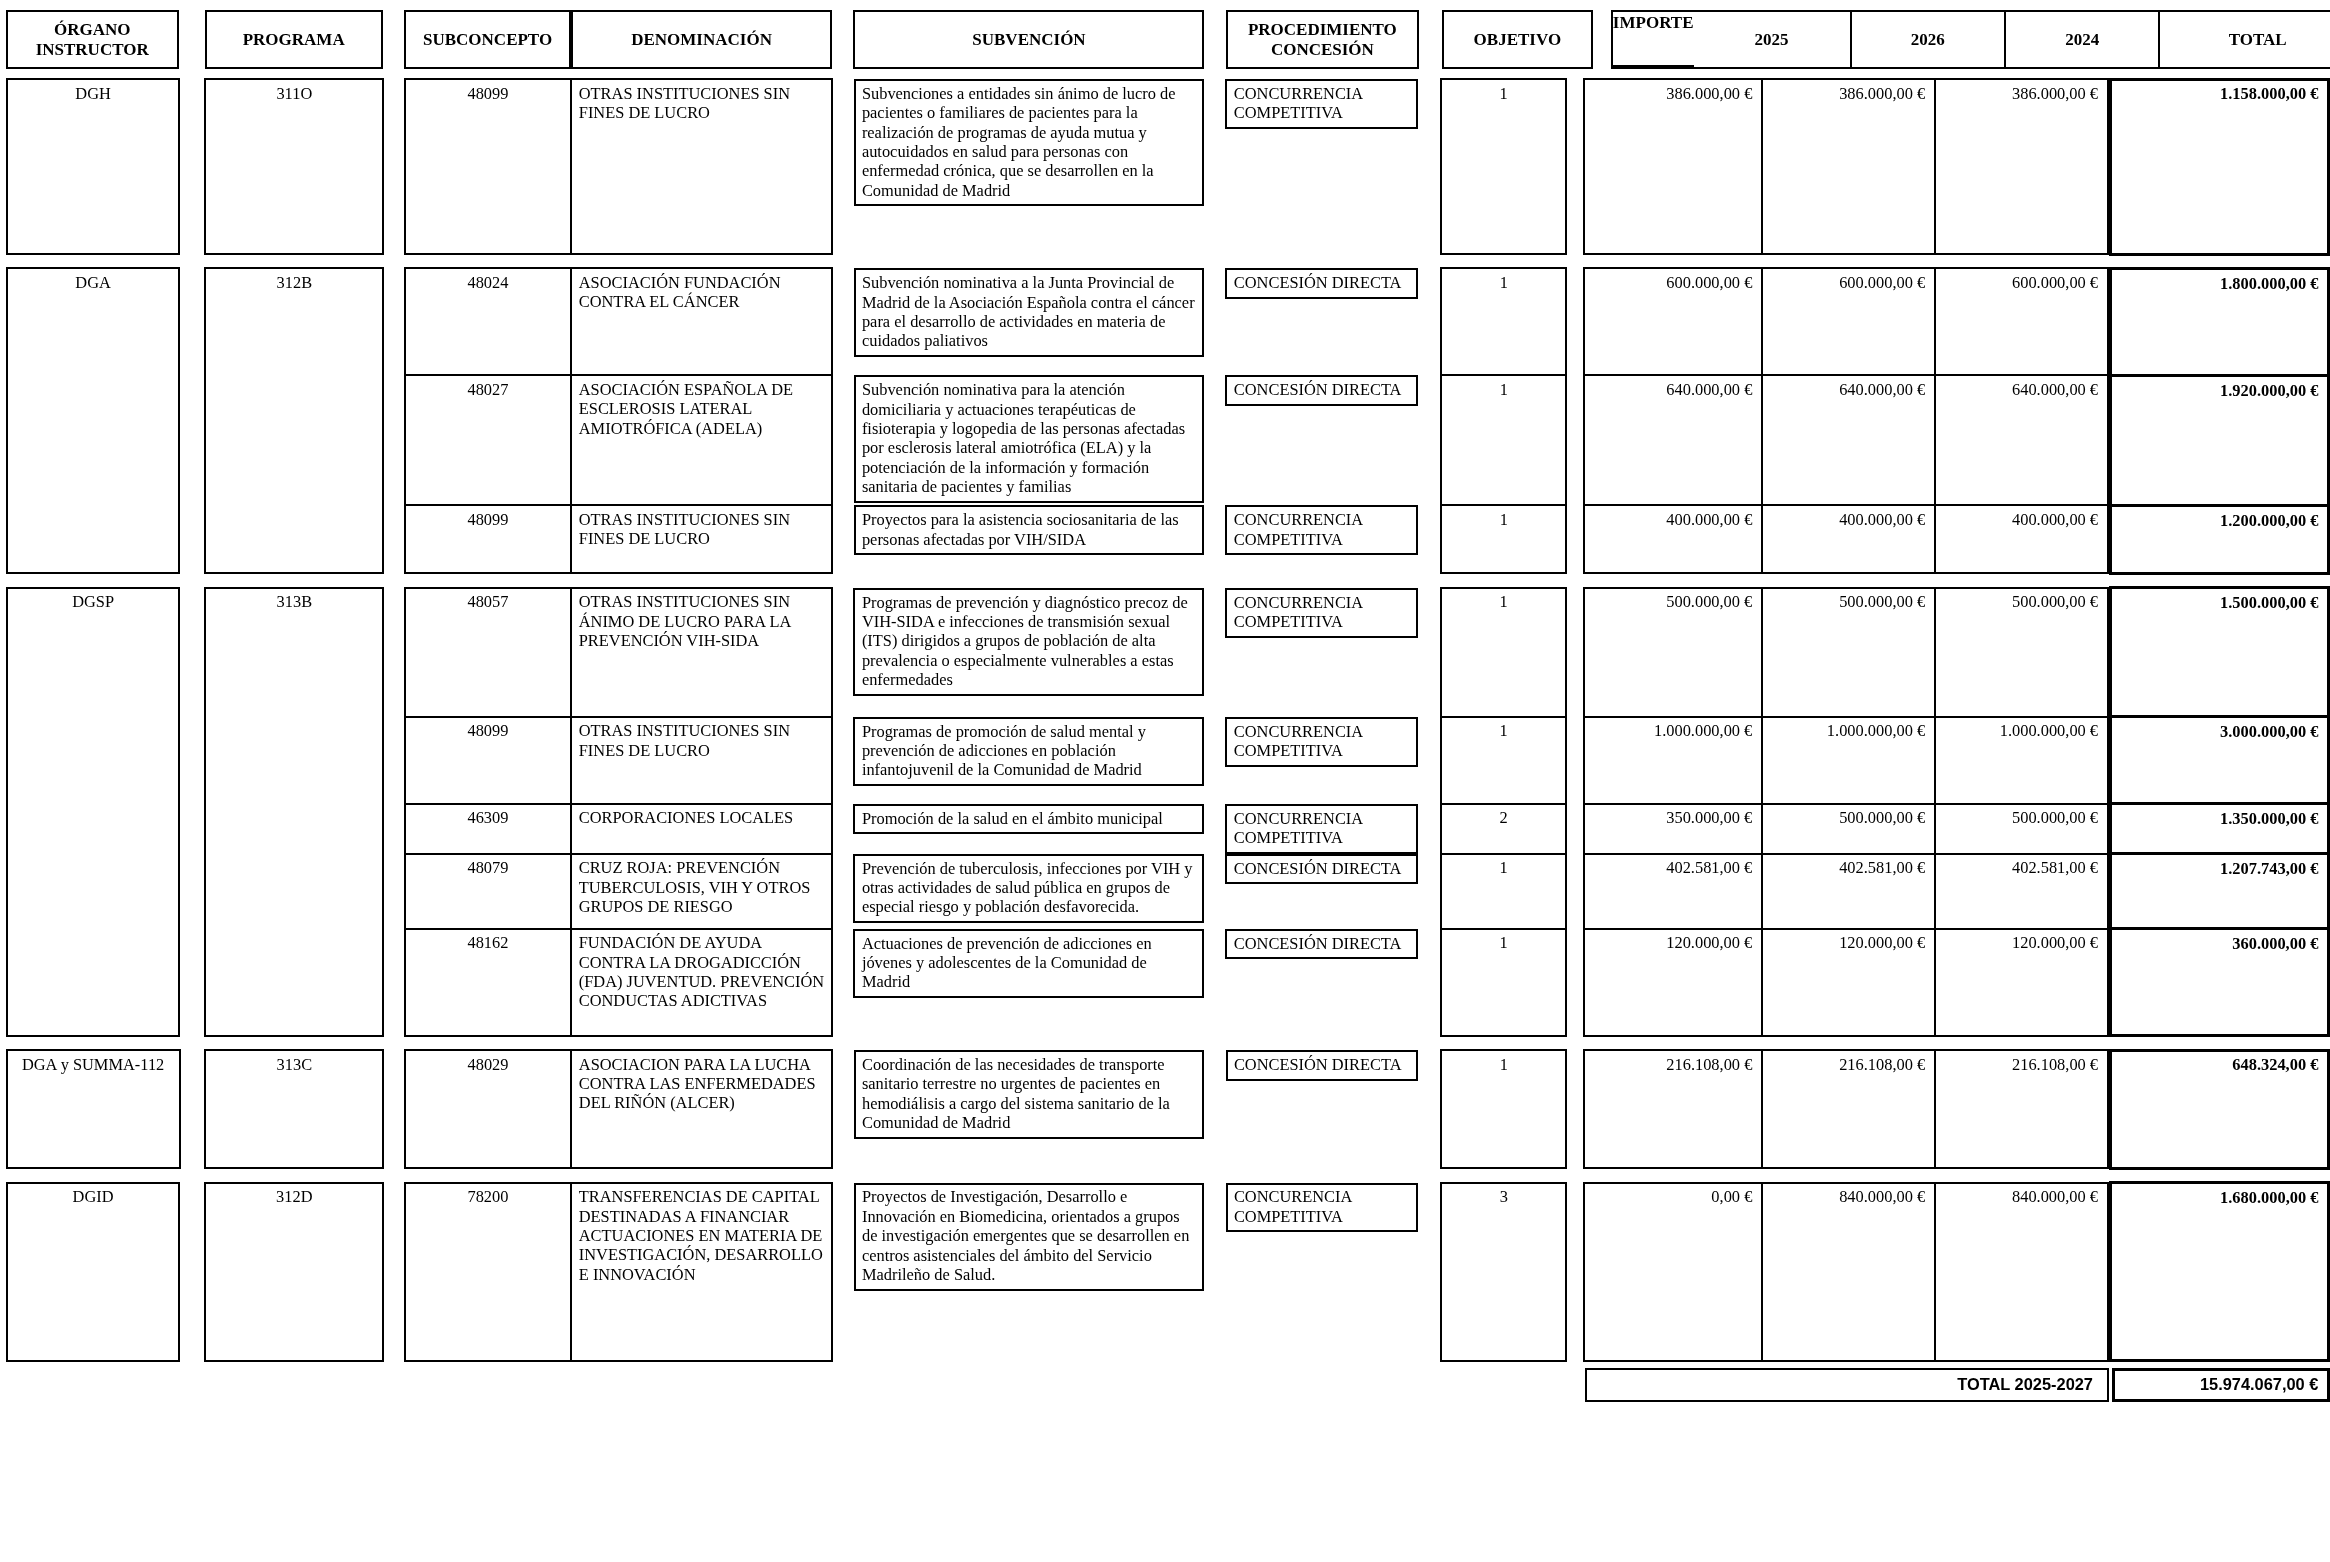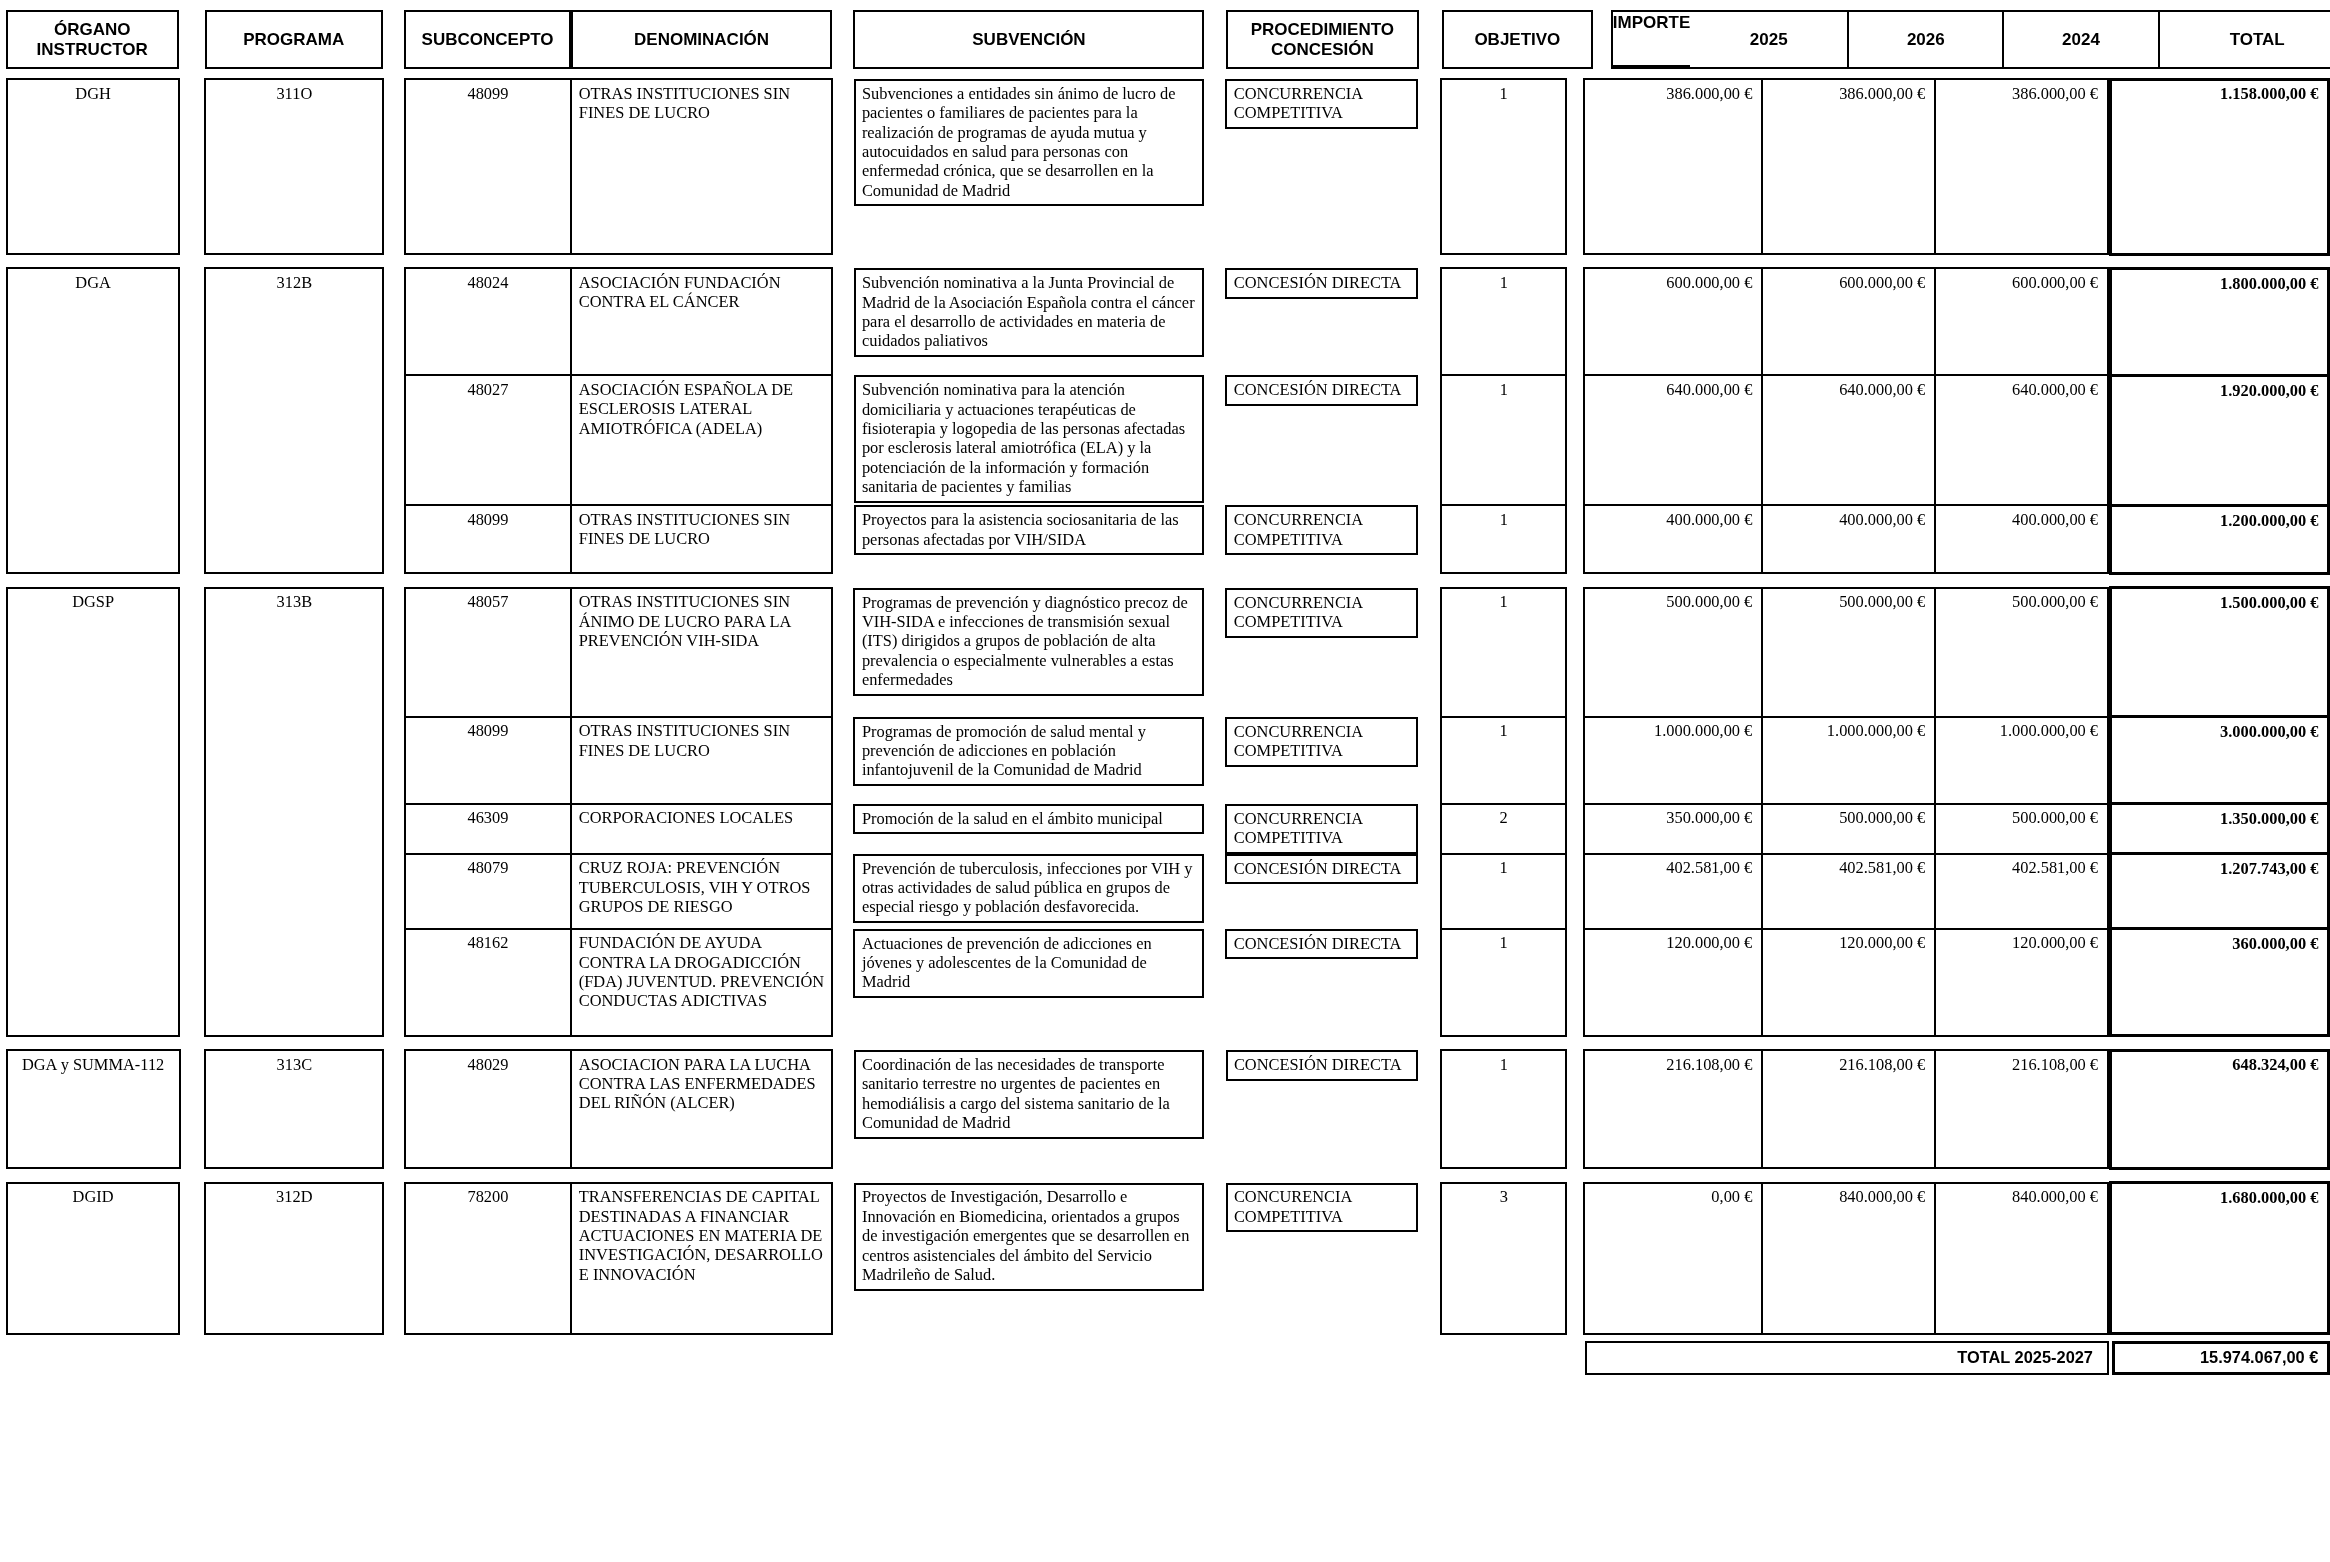--- a/index.html
+++ b/index.html
@@ -18,20 +18,21 @@
   
   .hdr { display: flex; align-items: stretch; height: 59px; margin-bottom: 8.6px; }
   .hbox {
     border: 2.9px solid #000;
     font-weight: bold;
     font-size: 17px;
     line-height: 1.12;
     display: flex; align-items: center; justify-content: center;
     text-align: center;
     flex: 0 0 auto;
+    font-family: Liberation Serif, serif;
   }
   .hgap { flex: 0 0 auto; }
   .imp { align-items: stretch; justify-content: flex-start; padding: 0; }
   .imp-title { border-bottom: 2.1px solid #000; text-align: center; padding: 1.4px 0 2.1px; }
   .imp-years { display: flex; flex: 1; align-items: stretch; }
   .yr { display: flex; align-items: center; justify-content: center; text-align: center; }
   .yr + .yr { border-left: 2.1px solid #000; }
 
   
   table.grp { border-collapse: collapse; table-layout: fixed; margin-bottom: 11.4px; font-family: Liberation Serif, serif; }
@@ -422,21 +423,21 @@
         <col style="width:173px">
       <col style="width:2.9px">
         <col style="width:218px">
     </colgroup>
     <tbody>
         <tr>
       <td class="box c" rowspan="1">DGID</td>
       <td class="nb" rowspan="1"></td>
       <td class="box c" rowspan="1">312D</td>
       <td class="nb" rowspan="1"></td>
-      <td class="box c" style="height:151px">78200</td>
+      <td class="box c" style="height:178px">78200</td>
       <td class="box">TRANSFERENCIAS DE CAPITAL DESTINADAS A FINANCIAR ACTUACIONES EN MATERIA DE INVESTIGACIÓN, DESARROLLO E INNOVACIÓN</td>
       <td class="nb"></td>
       <td class="nb">
             <div class="ibox">Proyectos de Investigación, Desarrollo e Innovación en Biomedicina, orientados a grupos de investigación emergentes que se desarrollen en centros asistenciales del ámbito del Servicio Madrileño de Salud.</div>
           </td>
       <td class="nb"></td>
       <td class="nb">
             <div class="ibox">CONCURENCIA COMPETITIVA</div>
           </td>
       <td class="nb"></td>

